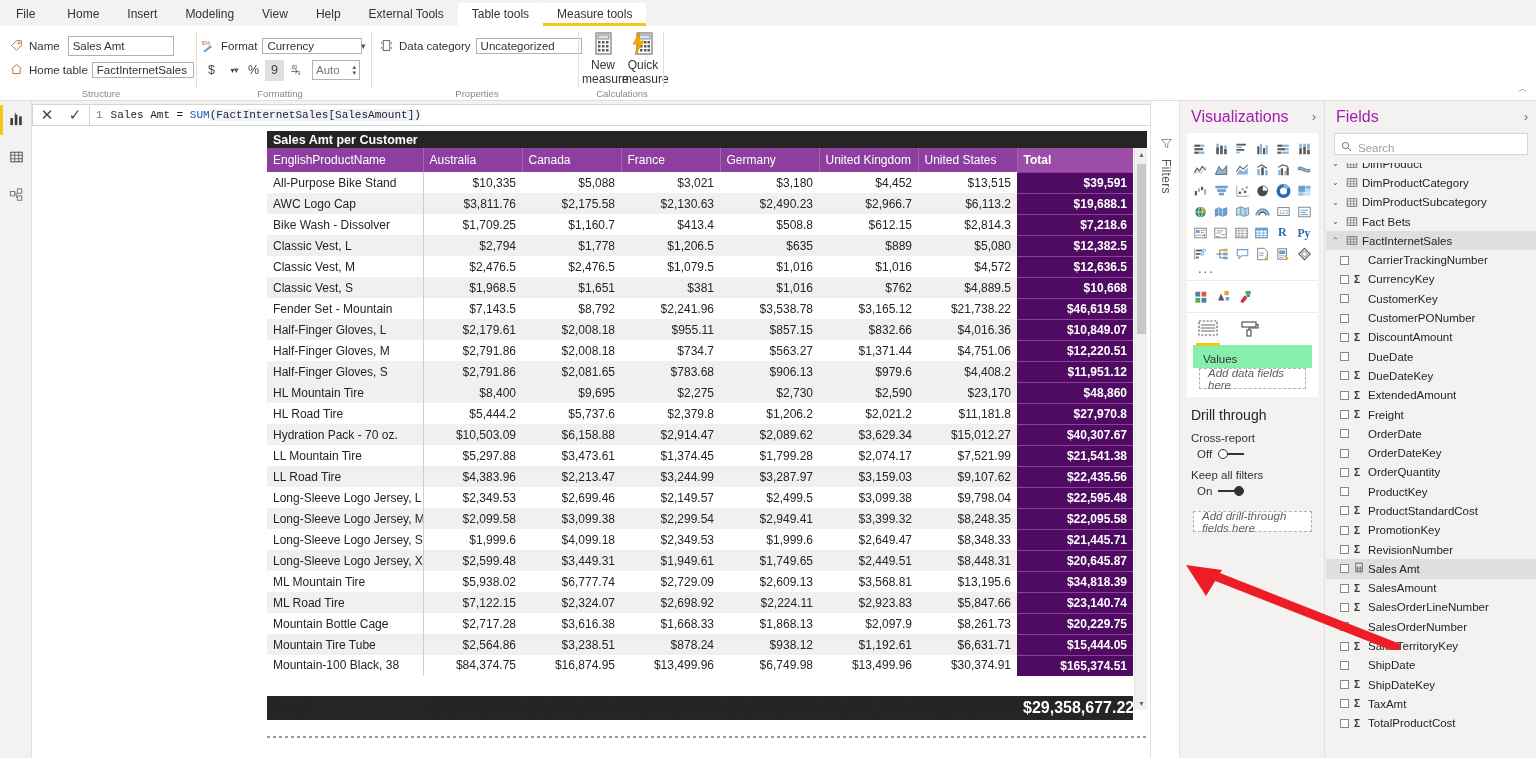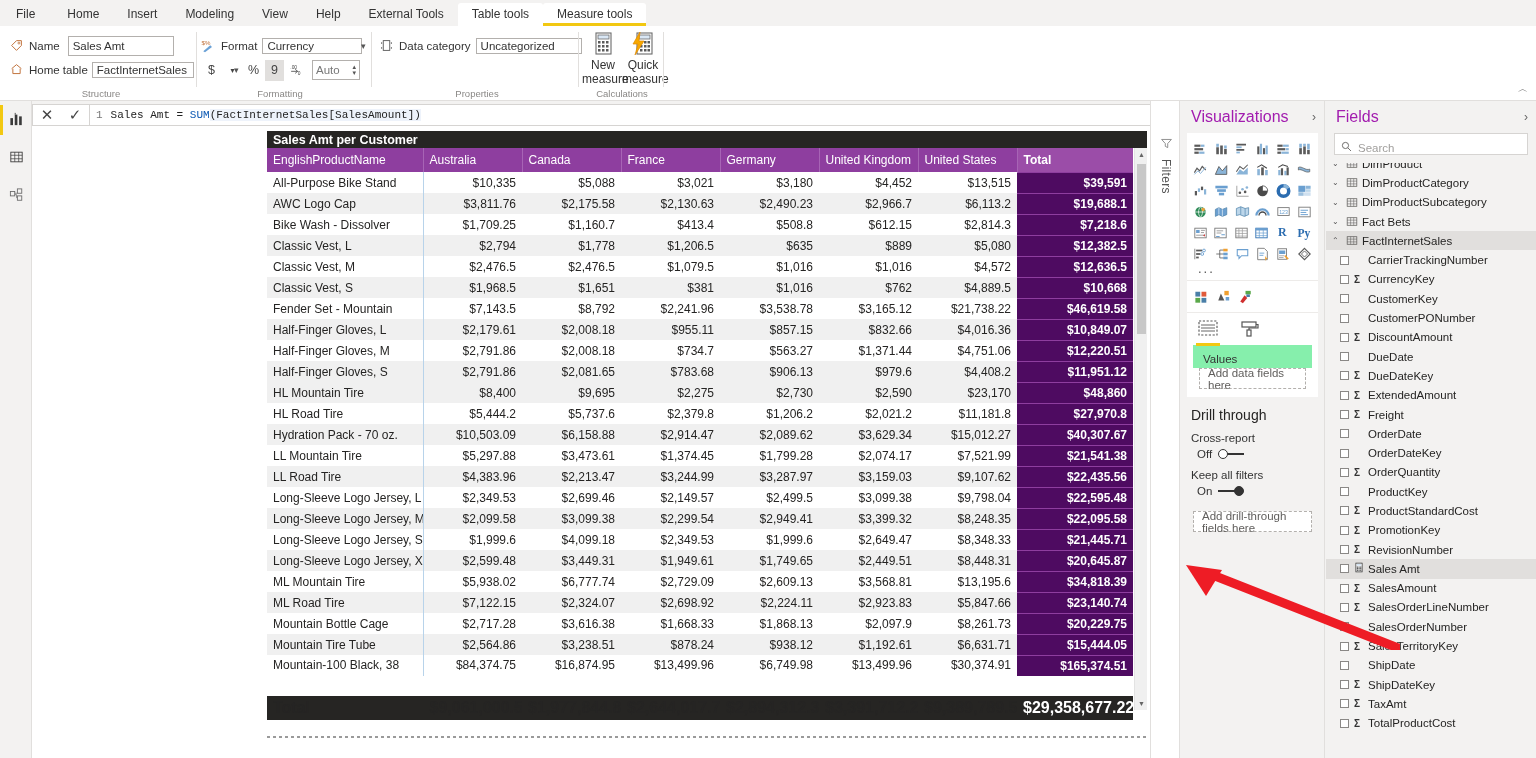--- a/index.html
+++ b/index.html
@@ -130,21 +130,21 @@
   .vdots { padding:1px 0 5px 8px; font-size:13px; color:#555; letter-spacing:2px; line-height:8px; }
   .vsub { background:#ffffff; margin:0 6px; border-top:1px solid #edebe9; padding:5px 3px; display:flex; }
   .vtabs { background:#ffffff; margin:0 6px; border-top:1px solid #edebe9; padding:6px 3px 2px 8px;
            display:flex; gap:16px; }
   .vtab { width:26px; height:24px; display:flex; align-items:flex-start; justify-content:center;
           position:relative; }
   .vtab.sel::after { content:""; position:absolute; left:1px; bottom:-3px; width:24px; height:3px;
                      background:#f2c811; }
   .wellhdr { font-size:11.5px; color:#333; padding:8px 0 3px 10px; background:#86efac; margin:0 6px; }
   .welldrop { margin:0 12px 0 12px; height:21px; border:1px dashed #b3b0ad; background:#fff;
-              font-size:11.5px; color:#605e5c; display:flex; align-items:center; padding-left:8px; }
+              font-size:11.5px; color:#605e5c; display:flex; align-items:center; padding-left:8px;font-style:italic; }
   .wellwrap { background:#fff; margin:0 6px; padding-bottom:8px; }
   .drillhdr { font-size:14px; color:#252423; padding:10px 0 6px 10px; }
   .dlabel { font-size:11.5px; color:#333; padding:3px 0 2px 10px; }
   .toggle { display:flex; align-items:center; padding:2px 0 6px 16px; font-size:11.5px; color:#333; }
   .sw { width:26px; height:10px; margin-left:6px; position:relative; }
   .sw .bar { position:absolute; left:6px; top:4px; width:20px; height:2px; background:#333; }
   .sw .knob { position:absolute; left:0; top:0; width:10px; height:10px; border-radius:50%;
               border:1.5px solid #333; background:#fff; }
   .sw.on .bar { left:0; }
   .sw.on .knob { left:16px; background:#333; }

